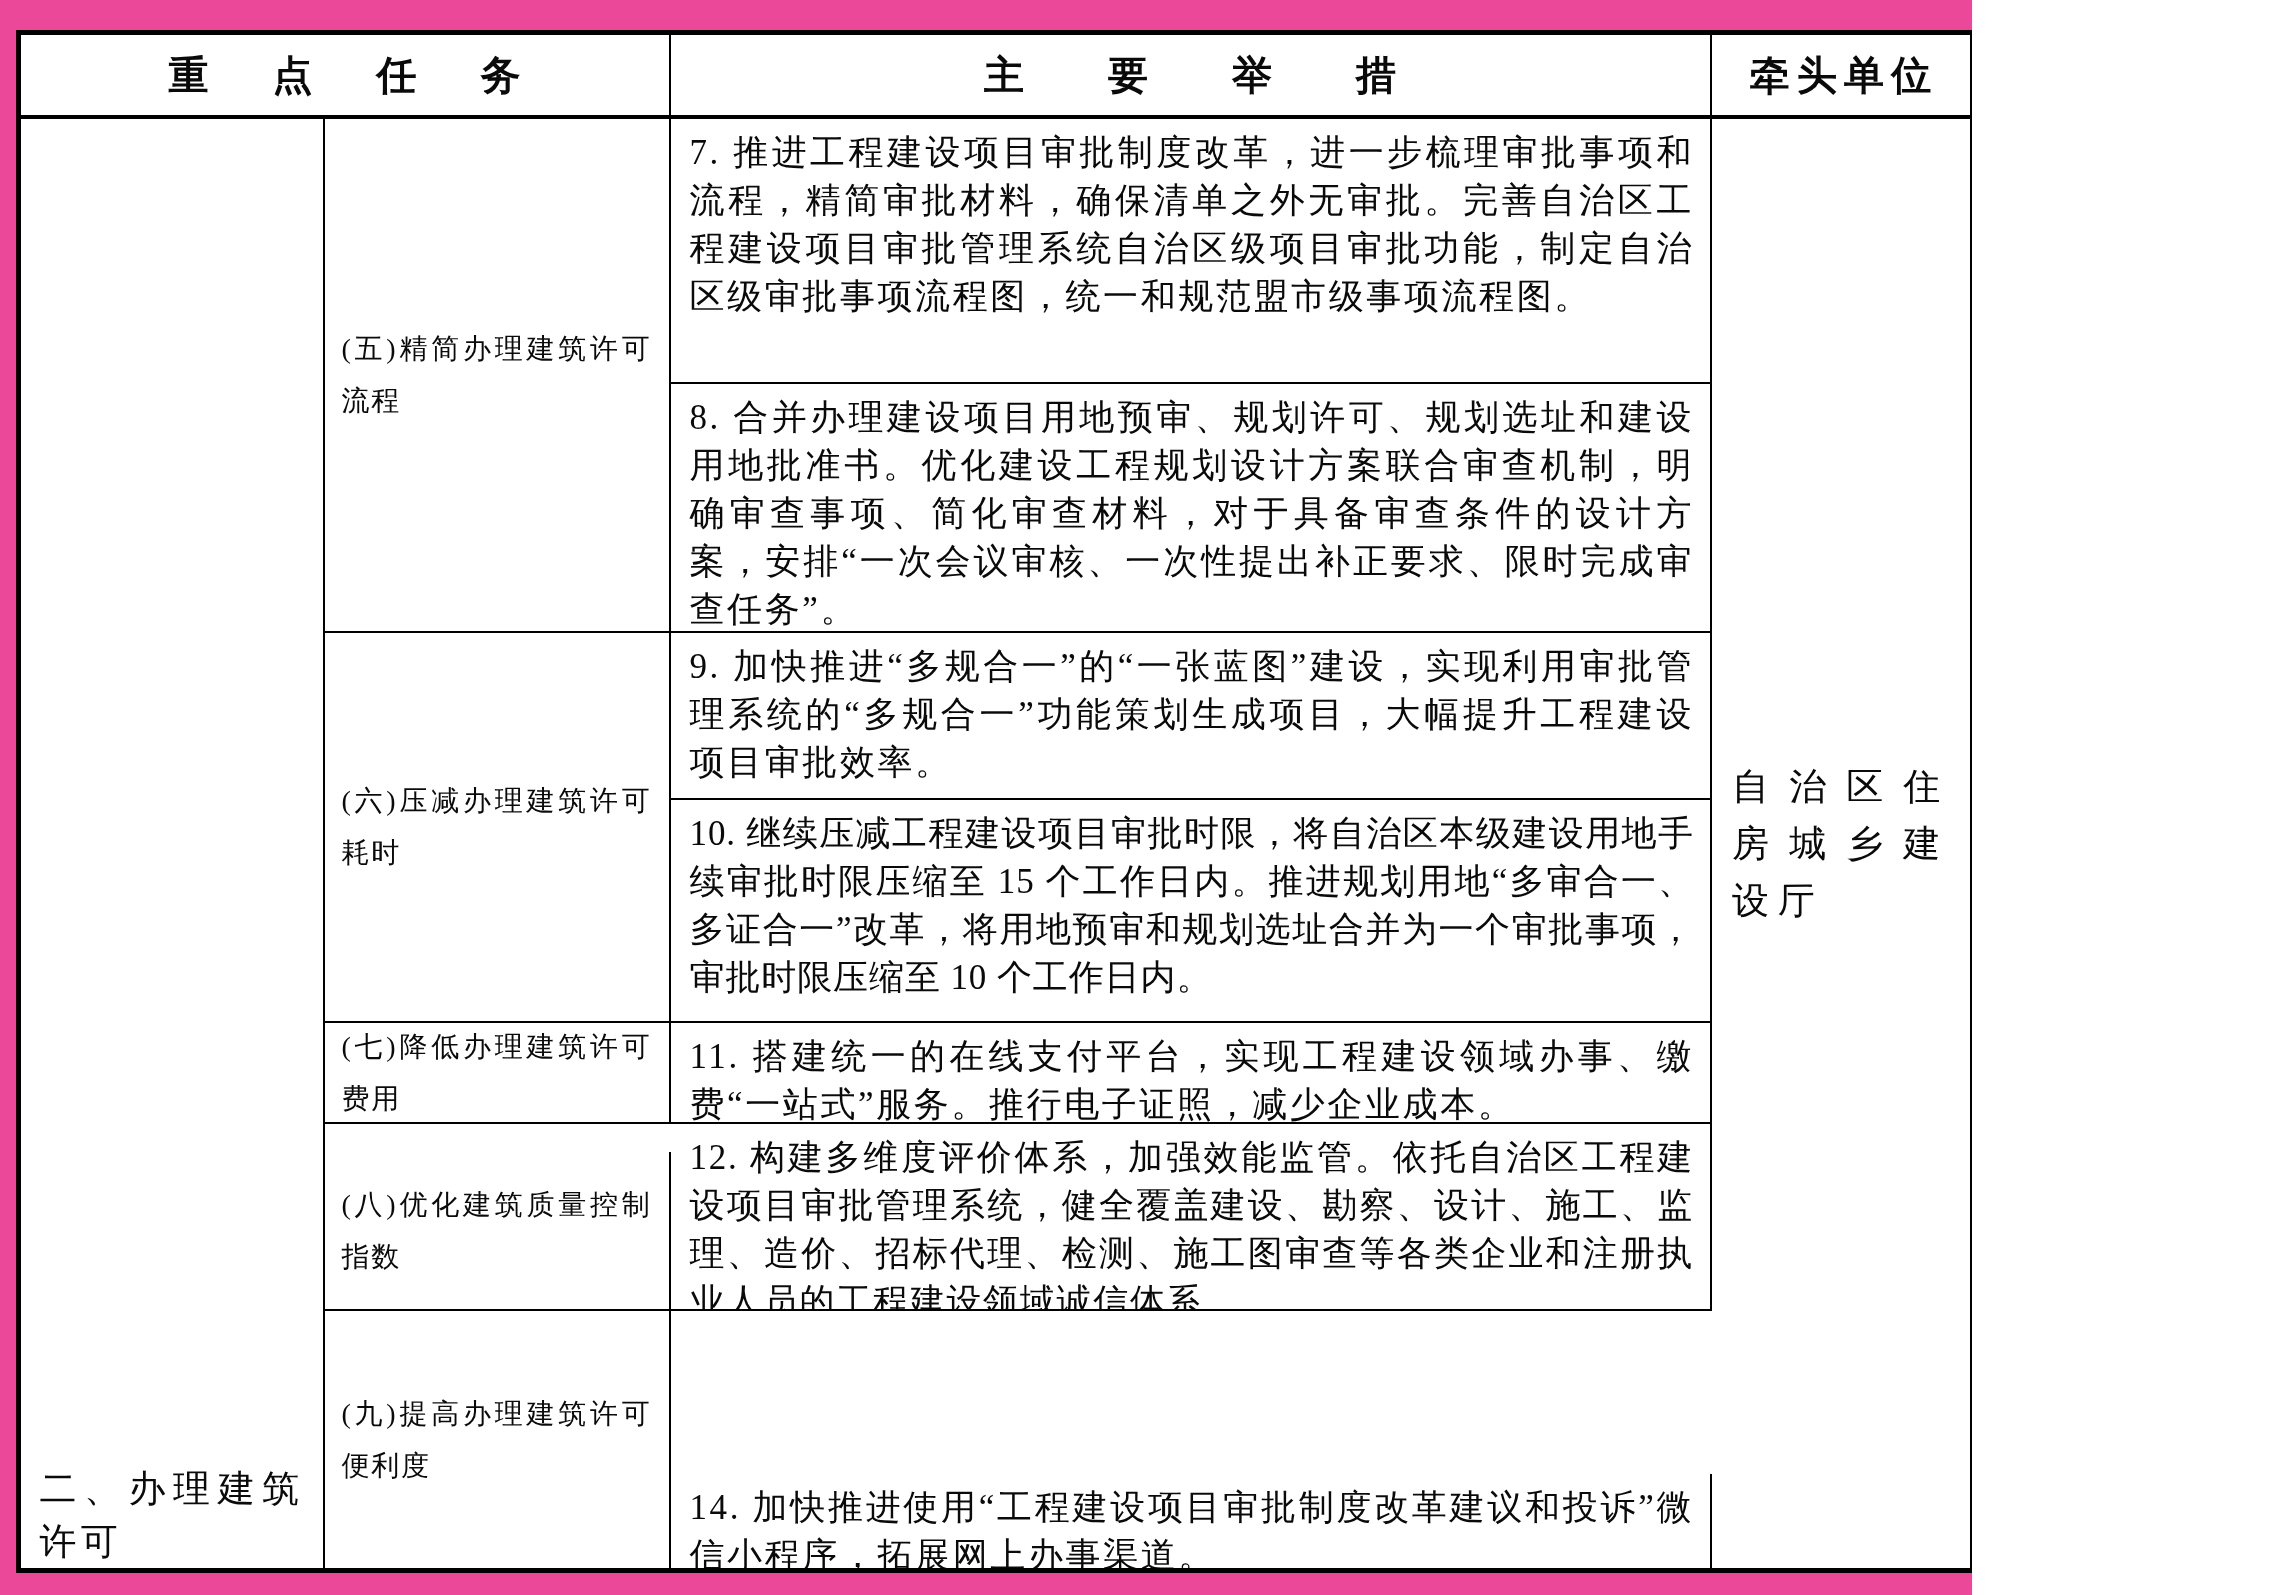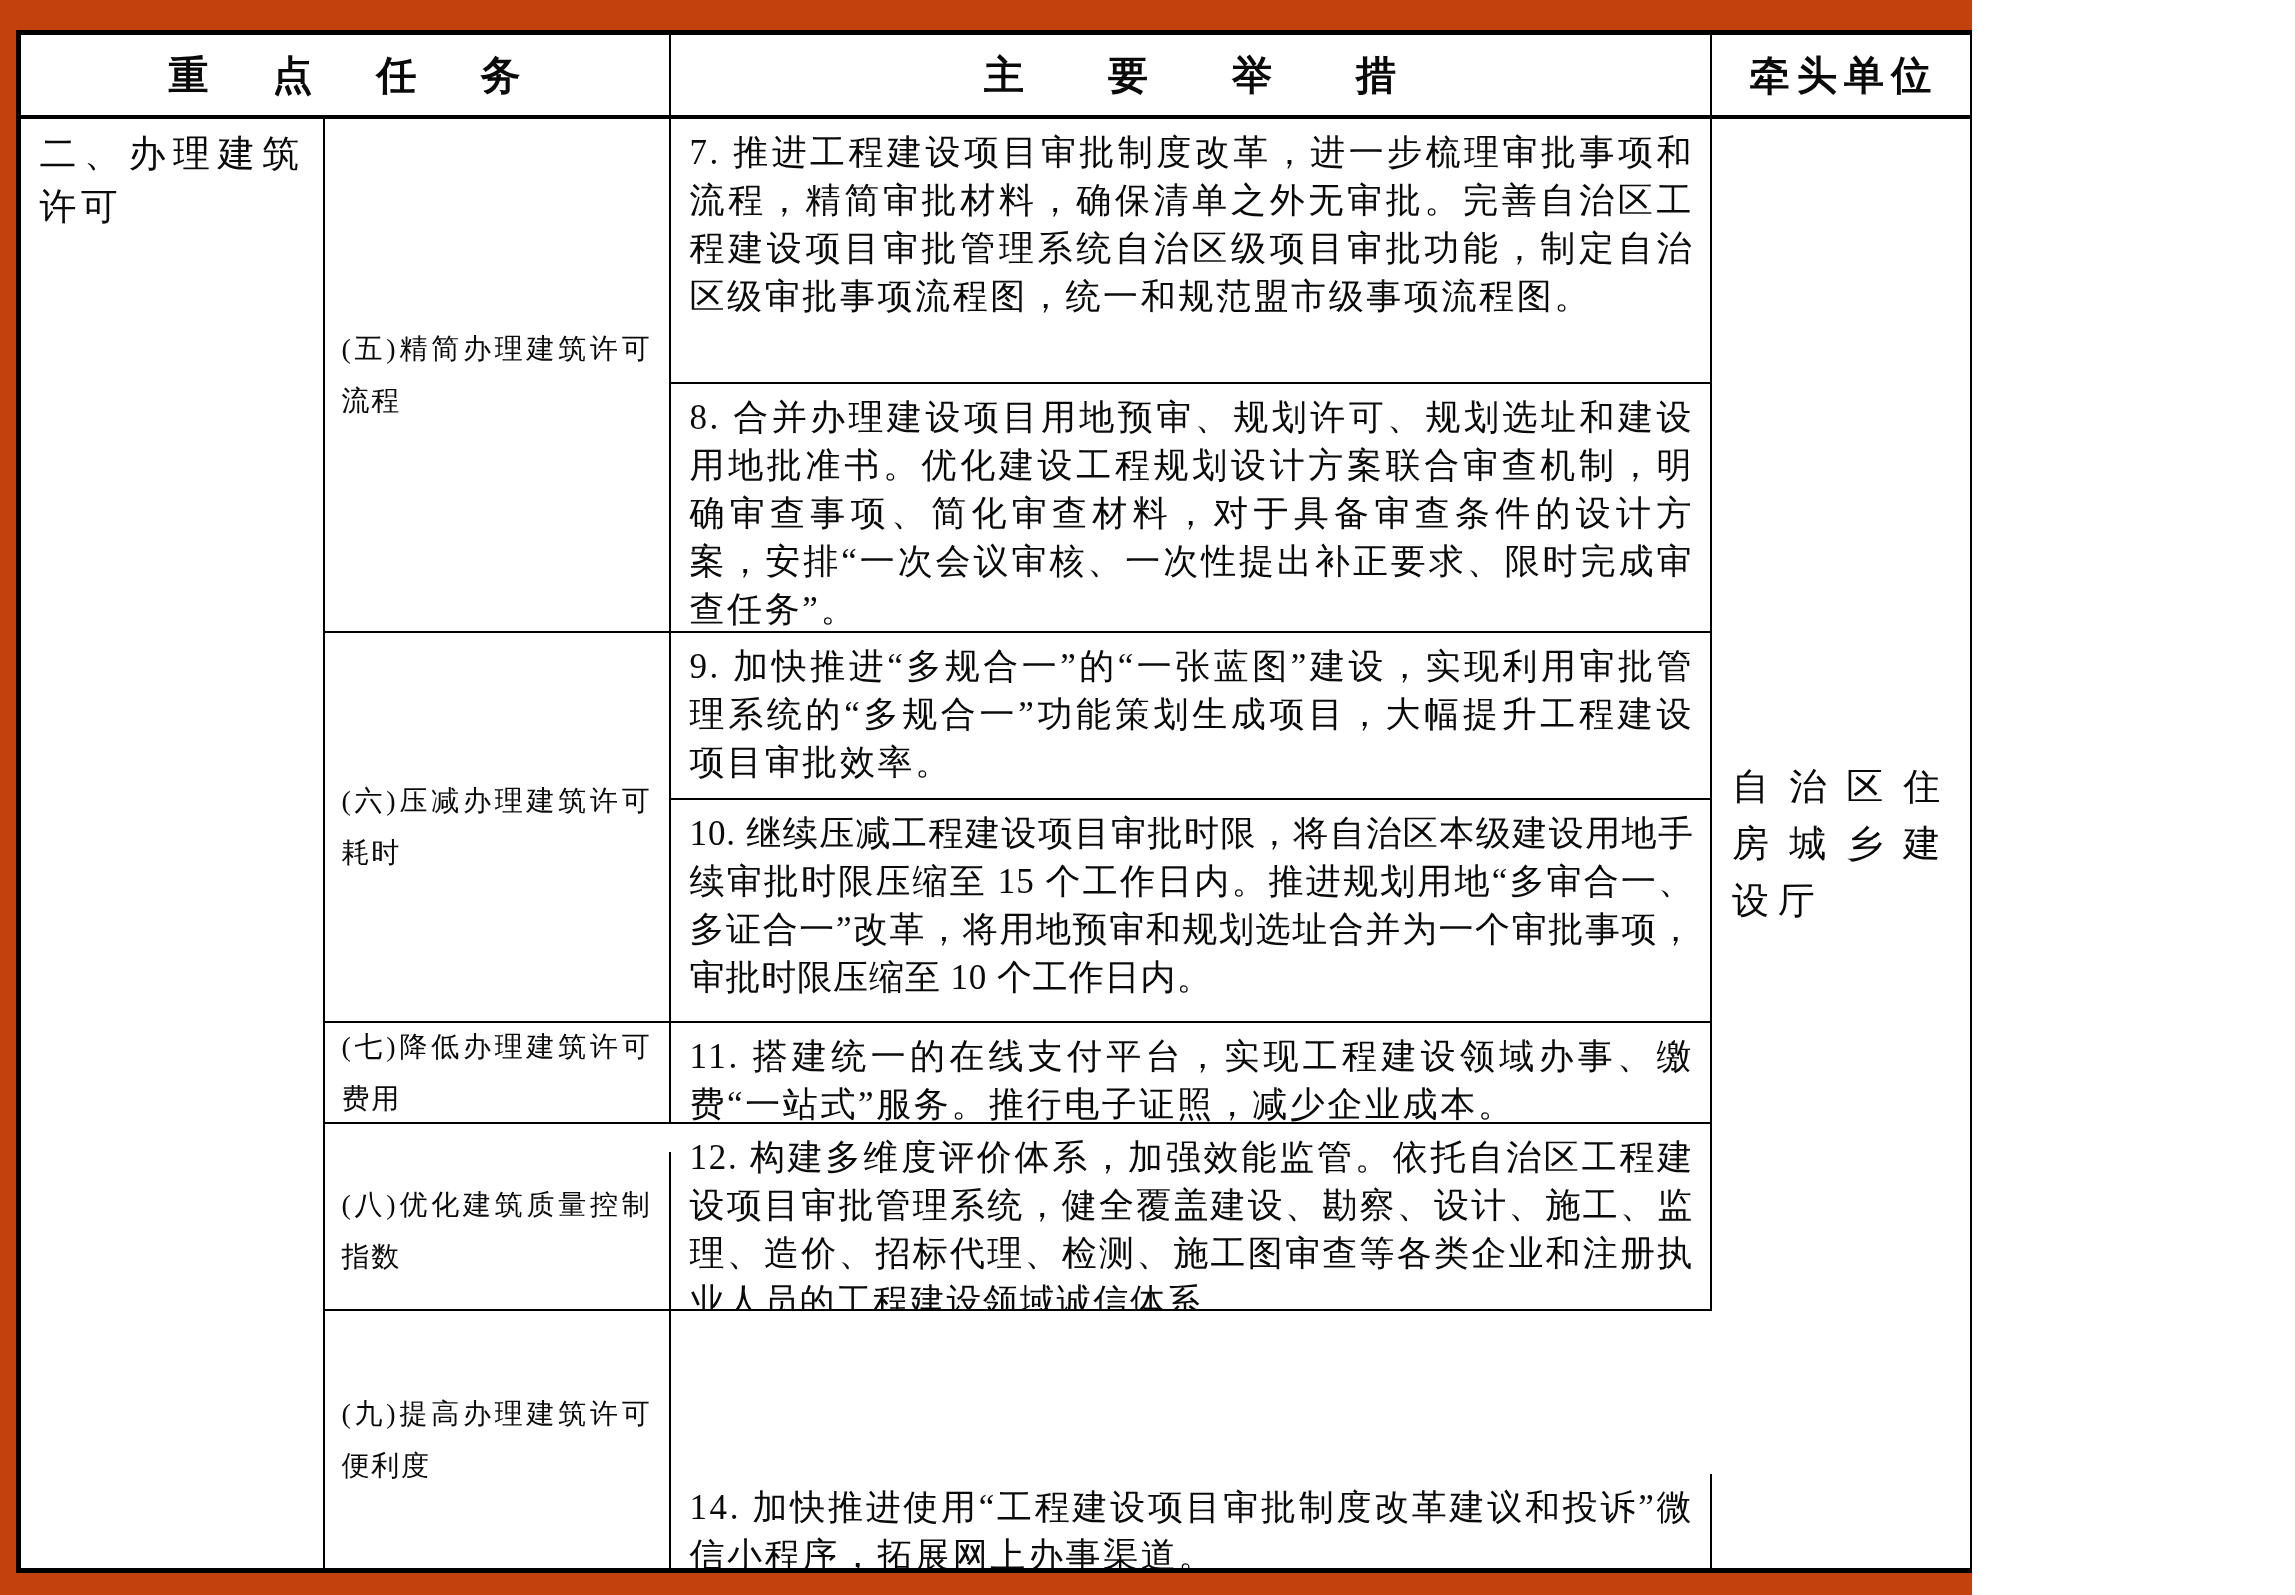--- a/index.html
+++ b/index.html
@@ -1,19 +1,19 @@
 <!DOCTYPE html>
 <html style="font-size:13.8px"><head>
 <meta charset="utf-8">
 <style>
   html,body{margin:0;padding:0;background:#ffffff;}
   .page{
     position:relative;
     width:1972px;height:1596px;
-    background:#c2410c;
+    background:#ec4899;
     color:#0a0a0a;
     font-family:"Liberation Serif","DejaVu Serif",serif;
     overflow:hidden;
   }
   .doc-table{
     position:absolute;left:15.5px;top:30px;
     width:2257px;height:1543px;
     box-sizing:border-box;
     border:5.2px solid #000;
     display:grid;
@@ -40,22 +40,22 @@
   .hdr-task{grid-column:1 / 3;}
   .hdr-measures{grid-column:3;}
   .hdr-lead{grid-column:4;}
   .hdr-support{grid-column:5;}
   .spread-task{letter-spacing:1.6em;text-indent:1.6em;white-space:nowrap;}
   .spread-measures{letter-spacing:2.1em;text-indent:2.1em;white-space:nowrap;}
   .spread-unit{letter-spacing:0.18em;text-indent:0.18em;white-space:nowrap;}
   
   .task-main{
     grid-column:1;grid-row:2 / 10;
-    display:flex;flex-direction:column;justify-content:flex-start;
-    padding:8px 19px;
+    display:flex;flex-direction:column;justify-content:flex-end;
+    padding:0 19px;
     font-size:37px;line-height:53px;letter-spacing:4.3px;
   }
   .subtask{
     grid-column:2;
     display:flex;flex-direction:column;justify-content:center;
     padding:0 17px;
     font-size:28px;line-height:52px;letter-spacing:1.7px;
   }
   .sub5{grid-row:2 / 4;}
   .sub6{grid-row:4 / 6;}

